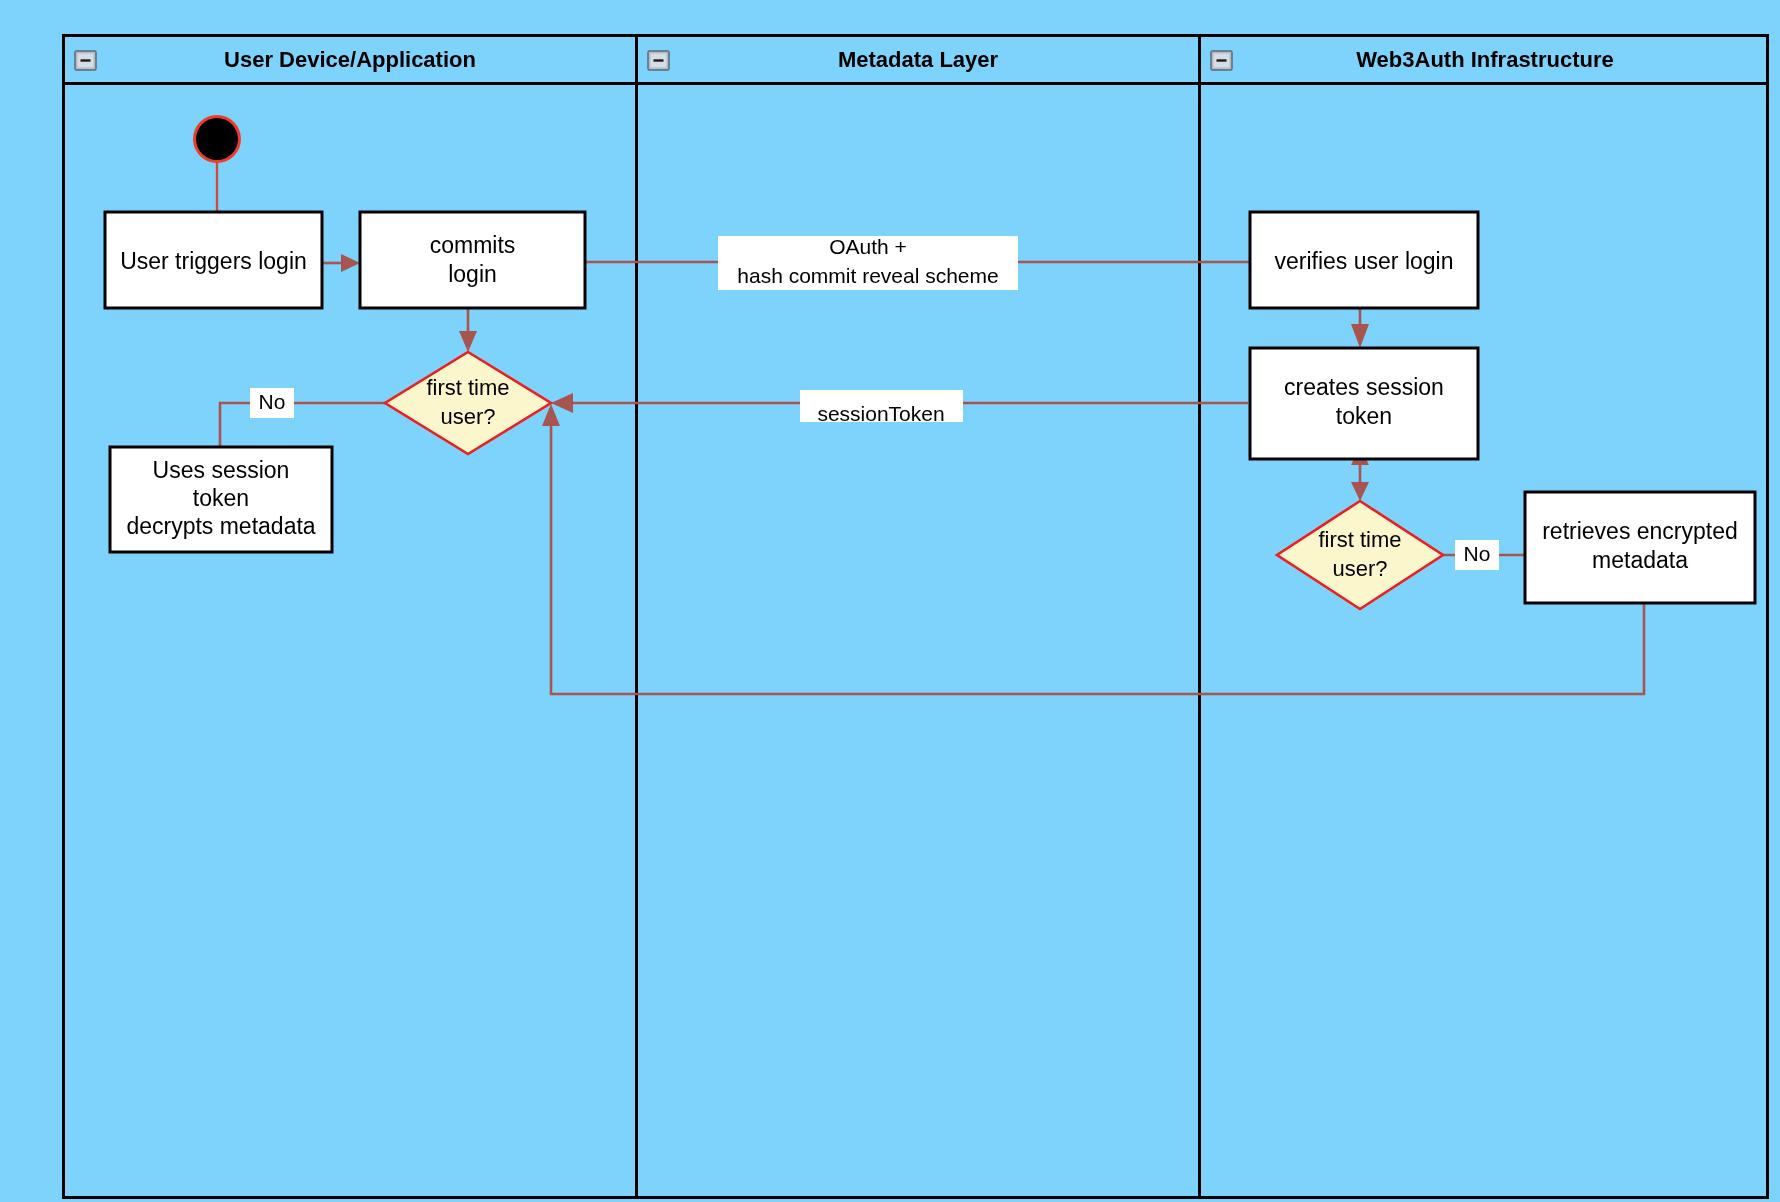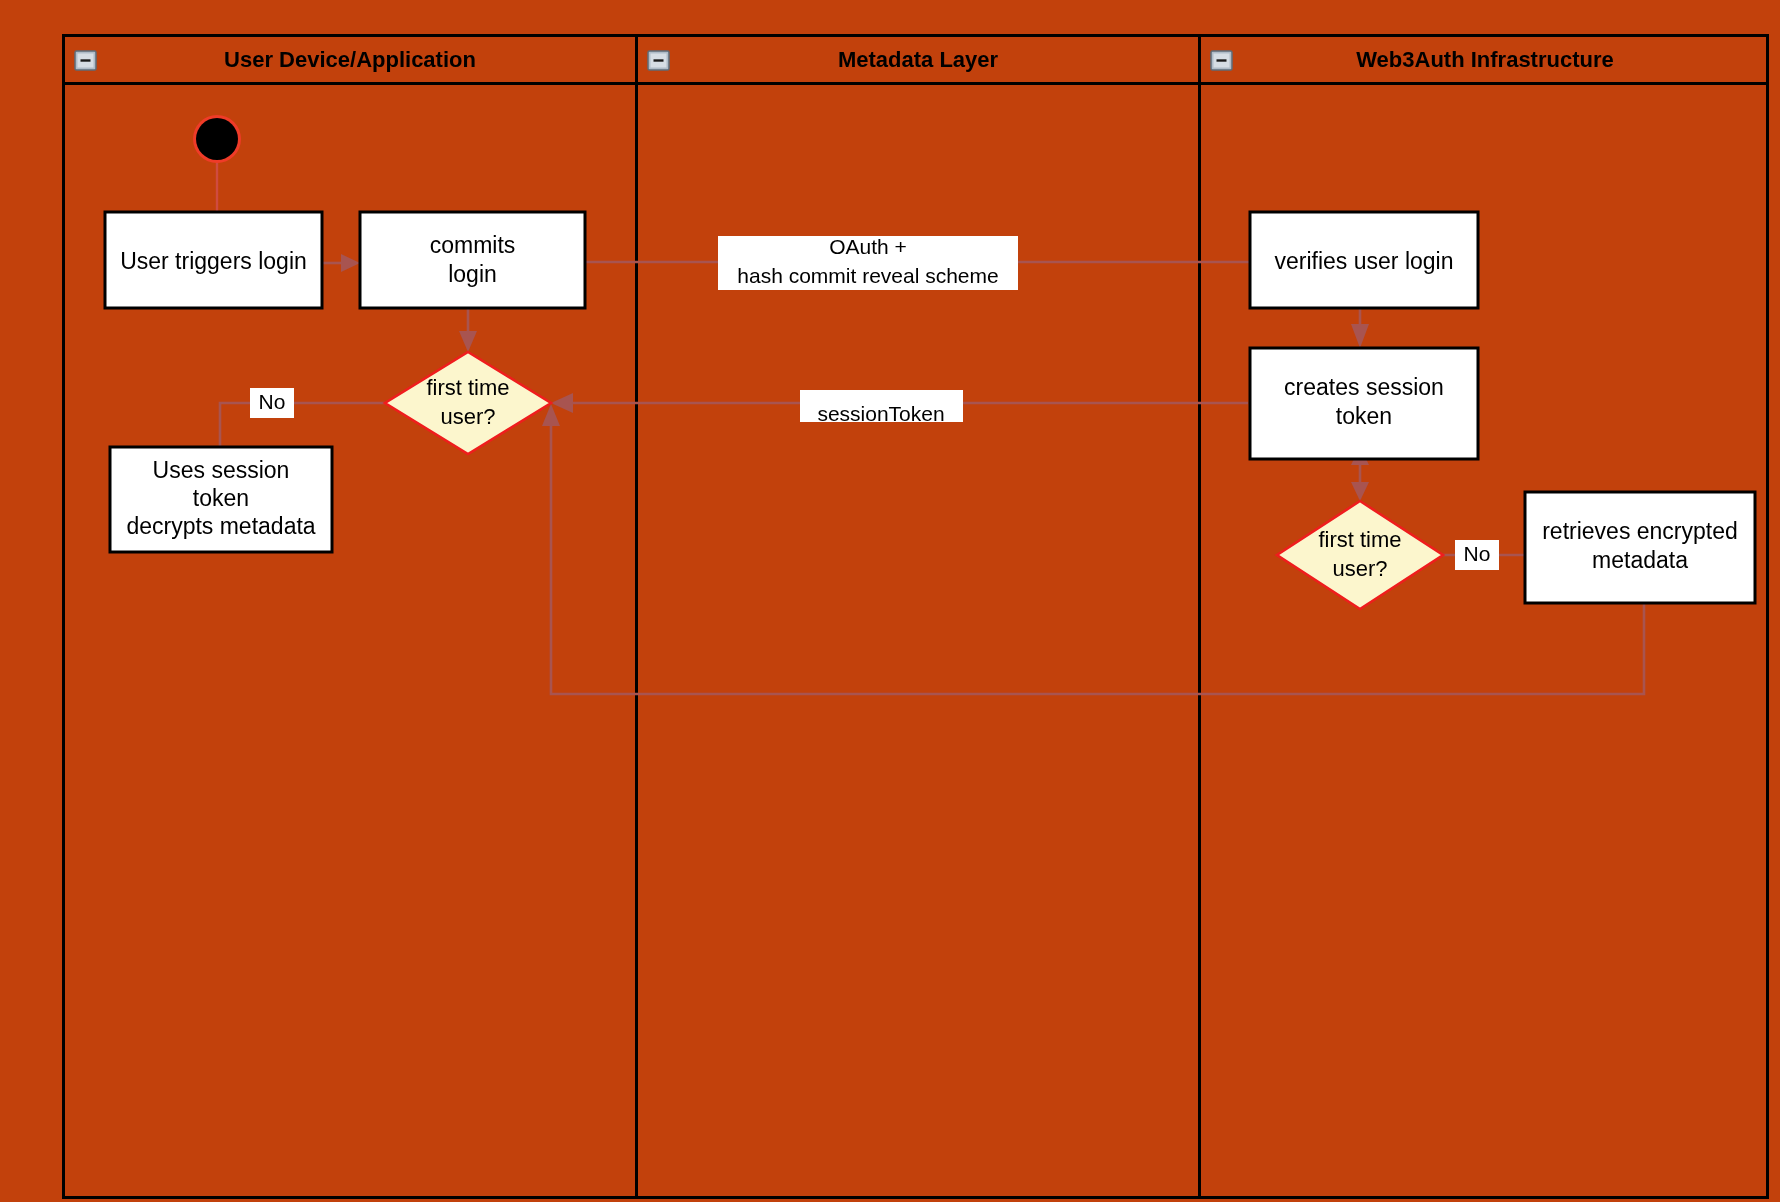--- a/index.html
+++ b/index.html
@@ -5,21 +5,21 @@
   html, body {
     margin: 0;
     padding: 0;
     background: #ffffff;
     font-family: "Liberation Sans", sans-serif;
   }
   #page {
     position: relative;
     width: 1780px;
     height: 1202px;
-    background: #c2410c;
+    background: #7dd3fc;
     overflow: hidden;
   }
   svg.diagram {
     position: absolute;
     left: 0;
     top: 0;
     width: 1780px;
     height: 1202px;
   }
   .lane-border {

